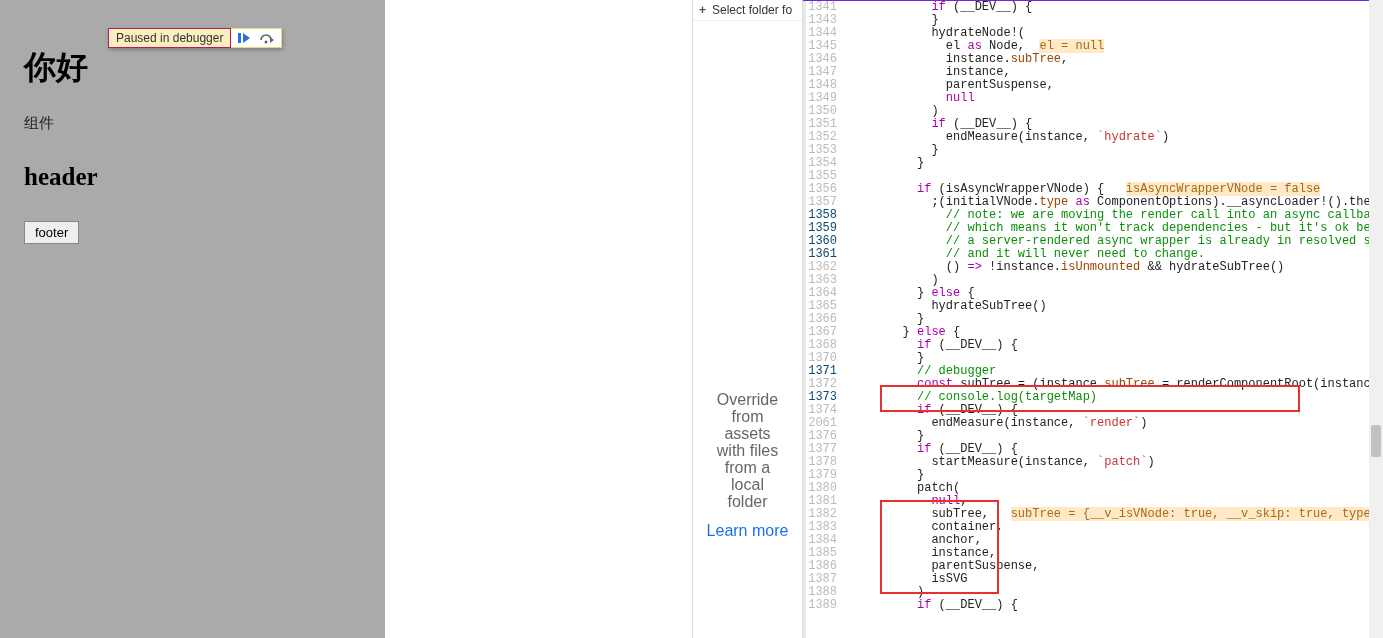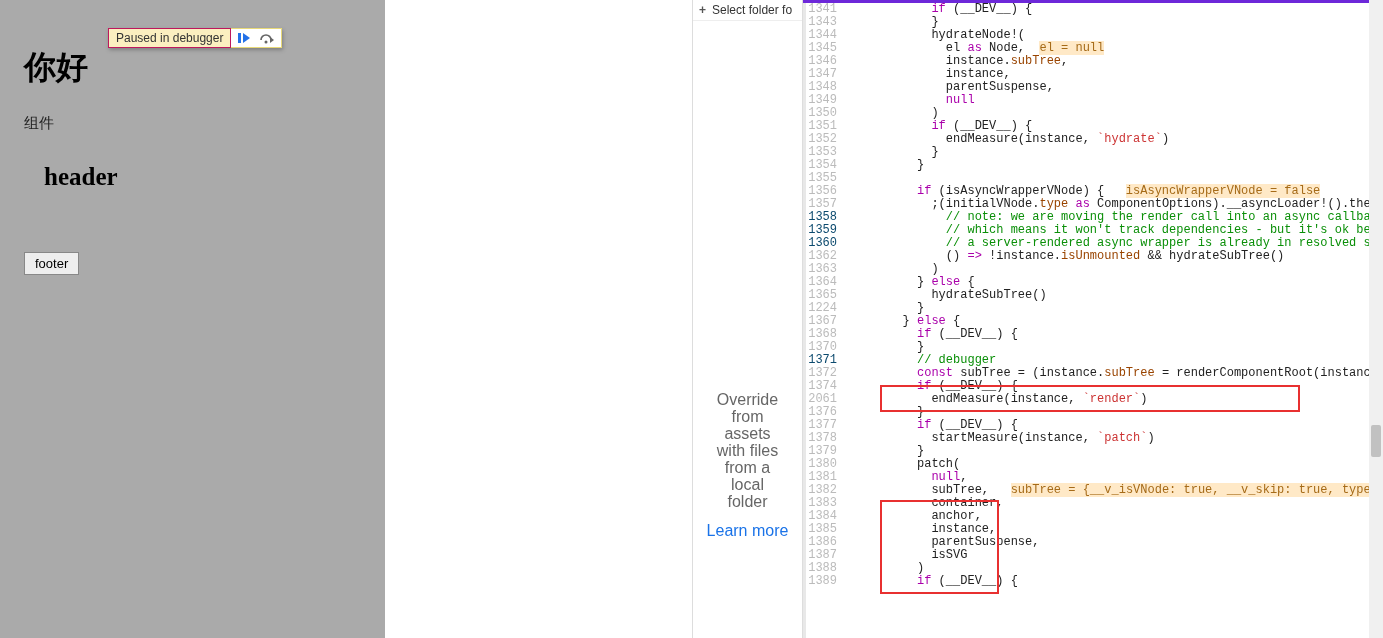--- a/index.html
+++ b/index.html
@@ -2,43 +2,43 @@
 <html><head>
 <meta charset="utf-8">
 <style>
 * { margin: 0; padding: 0; box-sizing: border-box; }
 body { font-family: "Segoe UI", Arial, sans-serif; font-size: 13px; width: 1383px; height: 638px; overflow: hidden; background: #fff; position: relative; }
 
 
 .preview-pane { position: absolute; left: 0; top: 0; width: 385px; height: 638px; background: #aaa; padding: 24px; }
 .preview-pane h1 { font-family: "SimSun", serif; font-size: 32px; font-weight: bold; margin-top: 22px; margin-bottom: 24px; color: #000; }
 .preview-pane .comp-label { font-size: 15px; color: #222; margin-bottom: 30px; }
-.preview-pane h2 { font-family: "Times New Roman", serif; font-size: 25px; font-weight: bold; margin-bottom: 30px; color: #000; margin-left: 20px; }
-.preview-pane .footer-btn { background: #eee; border: 1px solid #888; padding: 3px 10px; font-size: 13px; cursor: pointer; margin-top: 31px; }
+.preview-pane h2 { font-family: "Times New Roman", serif; font-size: 25px; font-weight: bold; margin-bottom: 30px; color: #000; }
+.preview-pane .footer-btn { background: #eee; border: 1px solid #888; padding: 3px 10px; font-size: 13px; cursor: pointer; }
 
 
 .dbg-overlay { position: absolute; left: 108px; top: 28px; display: flex; align-items: stretch; height: 20px; box-shadow: 1px 2px 4px rgba(0,0,0,0.25); }
 .dbg-overlay .label { background: #fbefc0; border: 1px solid #be185d; padding: 1px 7px; font-size: 12px; color: #333; display: flex; align-items: center; }
 .dbg-overlay .btns { background: #fff; border: 1px solid #e8d978; border-left: none; display: flex; align-items: center; padding: 0 2px; }
 .dbg-overlay .btns svg { display: block; }
 .dbg-overlay .play-btn { color: #2472e8; padding: 0 4px; cursor: pointer; }
 .dbg-overlay .step-btn { color: #666; padding: 0 4px; cursor: pointer; }
 
 
 .devtools { position: absolute; left: 692px; top: 0; width: 691px; height: 638px; border-left: 1px solid #ddd; display: flex; }
 
 
 .overrides-sidebar { width: 110px; border-right: 1px solid #ddd; background: #fff; display: flex; flex-direction: column; }
 .select-folder { display: flex; align-items: center; padding: 3px 6px; color: #333; font-size: 12px; border-bottom: 1px solid #eee; cursor: pointer; white-space: nowrap; overflow: hidden; }
 .select-folder .plus { margin-right: 6px; font-weight: bold; color: #555; }
 .overrides-msg { margin-top: 370px; text-align: center; color: #666; font-size: 16px; line-height: 17px; padding: 0 12px; }
 .overrides-msg .link { color: #1a73e8; cursor: pointer; display: inline-block; margin-top: 12px; }
 
 
-.code-area { flex: 1; position: relative; overflow: hidden; background: #fff; border-top: 3px solid #6d28d9; }
+.code-area { flex: 1; position: relative; overflow: hidden; background: #fff; border-top: 1px solid #6d28d9; }
 .code-lines { font-family: Consolas, "Courier New", monospace; font-size: 12px; line-height: 13px; position: absolute; top: 0; left: 0; right: 0; }
 .line { display: flex; white-space: pre; }
 .gutter { width: 42px; text-align: right; color: #bbb; padding-right: 8px; user-select: none; flex-shrink: 0; }
 .gutter.green { color: #0c4a6e; }
 .code { flex: 1; color: #222; }
 .kw { color: #aa00aa; }
 .str { color: #cc3333; }
 .com { color: #0a8f08; }
 .ident { color: #222; }
 .prop { color: #994400; }
@@ -115,30 +115,32 @@
         <div class="line"><div class="gutter">1351</div><div class="code">            <span class="kw">if</span><span> (__DEV__) {</span></div></div>
         <div class="line"><div class="gutter">1352</div><div class="code">              <span class="ident">endMeasure</span><span>(instance, </span><span class="str">`hydrate`</span><span>)</span></div></div>
         <div class="line"><div class="gutter">1353</div><div class="code">            <span>}</span></div></div>
         <div class="line"><div class="gutter">1354</div><div class="code">          <span>}</span></div></div>
         <div class="line"><div class="gutter">1355</div><div class="code"><span></span></div></div>
         <div class="line"><div class="gutter">1356</div><div class="code">          <span class="kw">if</span><span> (isAsyncWrapperVNode) {   </span><span class="inline-val">isAsyncWrapperVNode = false</span></div></div>
         <div class="line"><div class="gutter">1357</div><div class="code">            <span>;(initialVNode.</span><span class="prop">type</span><span> </span><span class="kw">as</span><span> </span><span class="ident">ComponentOptions</span><span>).__asyncLoader!().then(</span></div></div>
         <div class="line"><div class="gutter green">1358</div><div class="code">              <span class="com">// note: we are moving the render call into an async callback,</span></div></div>
         <div class="line"><div class="gutter green">1359</div><div class="code">              <span class="com">// which means it won't track dependencies - but it's ok because</span></div></div>
         <div class="line"><div class="gutter green">1360</div><div class="code">              <span class="com">// a server-rendered async wrapper is already in resolved state</span></div></div>
+        <div class="line"><div class="gutter green">1361</div><div class="code">              <span class="com">// and it will never need to change.</span></div></div>
         <div class="line"><div class="gutter">1362</div><div class="code">              <span>() </span><span class="kw">=&gt;</span><span> !instance.</span><span class="prop">isUnmounted</span><span> &amp;&amp; hydrateSubTree()</span></div></div>
         <div class="line"><div class="gutter">1363</div><div class="code">            <span>)</span></div></div>
         <div class="line"><div class="gutter">1364</div><div class="code">          <span>} </span><span class="kw">else</span><span> {</span></div></div>
         <div class="line"><div class="gutter">1365</div><div class="code">            <span class="ident">hydrateSubTree</span><span>()</span></div></div>
-        <div class="line"><div class="gutter">1224</div><div class="code">          <span>}</span></div></div>
+        <div class="line"><div class="gutter">1366</div><div class="code">          <span>}</span></div></div>
         <div class="line"><div class="gutter">1367</div><div class="code">        <span>} </span><span class="kw">else</span><span> {</span></div></div>
         <div class="line"><div class="gutter">1368</div><div class="code">          <span class="kw">if</span><span> (__DEV__) {</span></div></div>
         <div class="line"><div class="gutter">1370</div><div class="code">          <span>}</span></div></div>
         <div class="line"><div class="gutter green">1371</div><div class="code">          <span class="com">// debugger</span></div></div>
         <div class="line"><div class="gutter">1372</div><div class="code">          <span class="kw">const</span><span> subTree = (instance.</span><span class="prop">subTree</span><span> = renderComponentRoot(instance))  </span></div></div>
+        <div class="line"><div class="gutter green">1373</div><div class="code">          <span class="com">// console.log(targetMap)</span></div></div>
         <div class="line"><div class="gutter">1374</div><div class="code">          <span class="kw">if</span><span> (__DEV__) {</span></div></div>
         <div class="line"><div class="gutter">2061</div><div class="code">            <span class="ident">endMeasure</span><span>(instance, </span><span class="str">`render`</span><span>)</span></div></div>
         <div class="line"><div class="gutter">1376</div><div class="code">          <span>}</span></div></div>
         <div class="line"><div class="gutter">1377</div><div class="code">          <span class="kw">if</span><span> (__DEV__) {</span></div></div>
         <div class="line"><div class="gutter">1378</div><div class="code">            <span class="ident">startMeasure</span><span>(instance, </span><span class="str">`patch`</span><span>)</span></div></div>
         <div class="line"><div class="gutter">1379</div><div class="code">          <span>}</span></div></div>
         <div class="line"><div class="gutter">1380</div><div class="code">          <span class="ident">patch</span><span>(</span></div></div>
         <div class="line"><div class="gutter">1381</div><div class="code">            <span class="kw">null</span><span>,</span></div></div>
         <div class="line"><div class="gutter">1382</div><div class="code">            <span class="ident">subTree</span><span>,   </span><span class="inline-val">subTree = {__v_isVNode: true, __v_skip: true, type: 'div', props: nu…</span></div></div>
         <div class="line"><div class="gutter">1383</div><div class="code">            <span class="ident">container</span><span>,</span></div></div>

